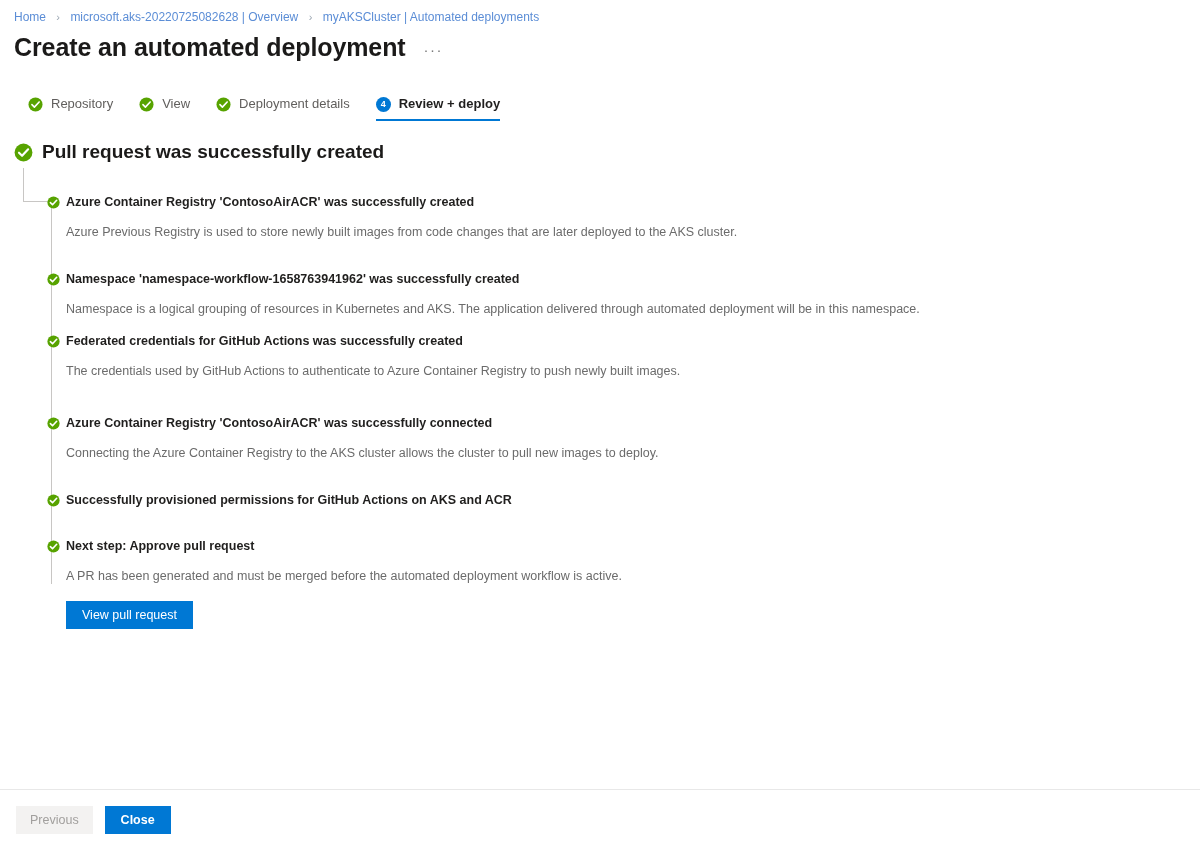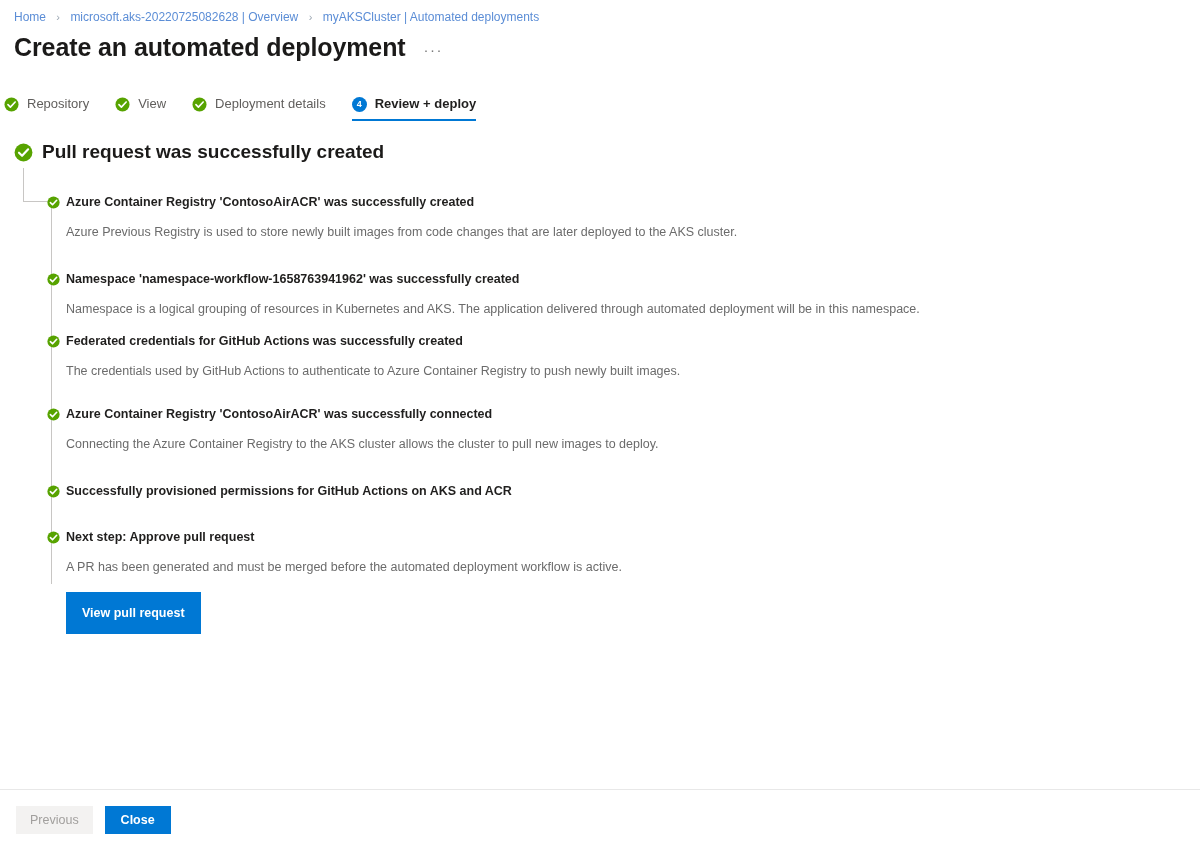--- a/index.html
+++ b/index.html
@@ -58,21 +58,21 @@
     letter-spacing: 1.5px;
     cursor: pointer;
     padding: 2px 4px;
     position: relative;
     top: 2px;
   }
 
   
   .tabs {
     position: absolute;
-    left: 4px;
+    left: 28px;
     top: 96px;
     display: flex;
     align-items: flex-start;
   }
   .tab {
     display: flex;
     align-items: center;
     padding: 0 0 9px 0;
     margin-right: 26px;
     cursor: pointer;
@@ -223,22 +223,22 @@
     color: #a19f9d;
     padding: 6px 14px;
     min-width: 66px;
     font-weight: 400;
     cursor: default;
   }
   .view-pr-wrap { margin-top: 16px; }
   .btn-view-pr {
     background: #0078d4;
     color: #ffffff;
-    padding: 13px 16px;
-    font-weight: 700;
+    padding: 6px 16px;
+    font-weight: 400;
     font-size: 12.5px;
   }
 
   
   .footer-divider {
     position: absolute;
     left: 0;
     right: 0;
     top: 789px;
     height: 1px;
@@ -342,21 +342,21 @@
       <svg class="step-icon" viewBox="0 0 16 16">
         <circle cx="8" cy="8" r="7.5" fill="#57a300"></circle>
         <path d="M4.2 8.2 L6.8 10.8 L11.9 5.3" fill="none" stroke="#ffffff" stroke-width="2" stroke-linecap="round" stroke-linejoin="round"></path>
       </svg>
       <div class="step-head">
         <span class="step-title">Federated credentials for GitHub Actions was successfully created</span>
       </div>
       <div class="step-desc">The credentials used by GitHub Actions to authenticate to Azure Container Registry to push newly built images.</div>
     </div>
 
-    <div class="step" style="margin-top:26px;">
+    <div class="step" style="margin-top:35px;">
       <svg class="step-icon" viewBox="0 0 16 16">
         <circle cx="8" cy="8" r="7.5" fill="#57a300"></circle>
         <path d="M4.2 8.2 L6.8 10.8 L11.9 5.3" fill="none" stroke="#ffffff" stroke-width="2" stroke-linecap="round" stroke-linejoin="round"></path>
       </svg>
       <div class="step-head">
         <span class="step-title">Azure Container Registry 'ContosoAirACR' was successfully connected</span>
       </div>
       <div class="step-desc">Connecting the Azure Container Registry to the AKS cluster allows the cluster to pull new images to deploy.</div>
     </div>
 

